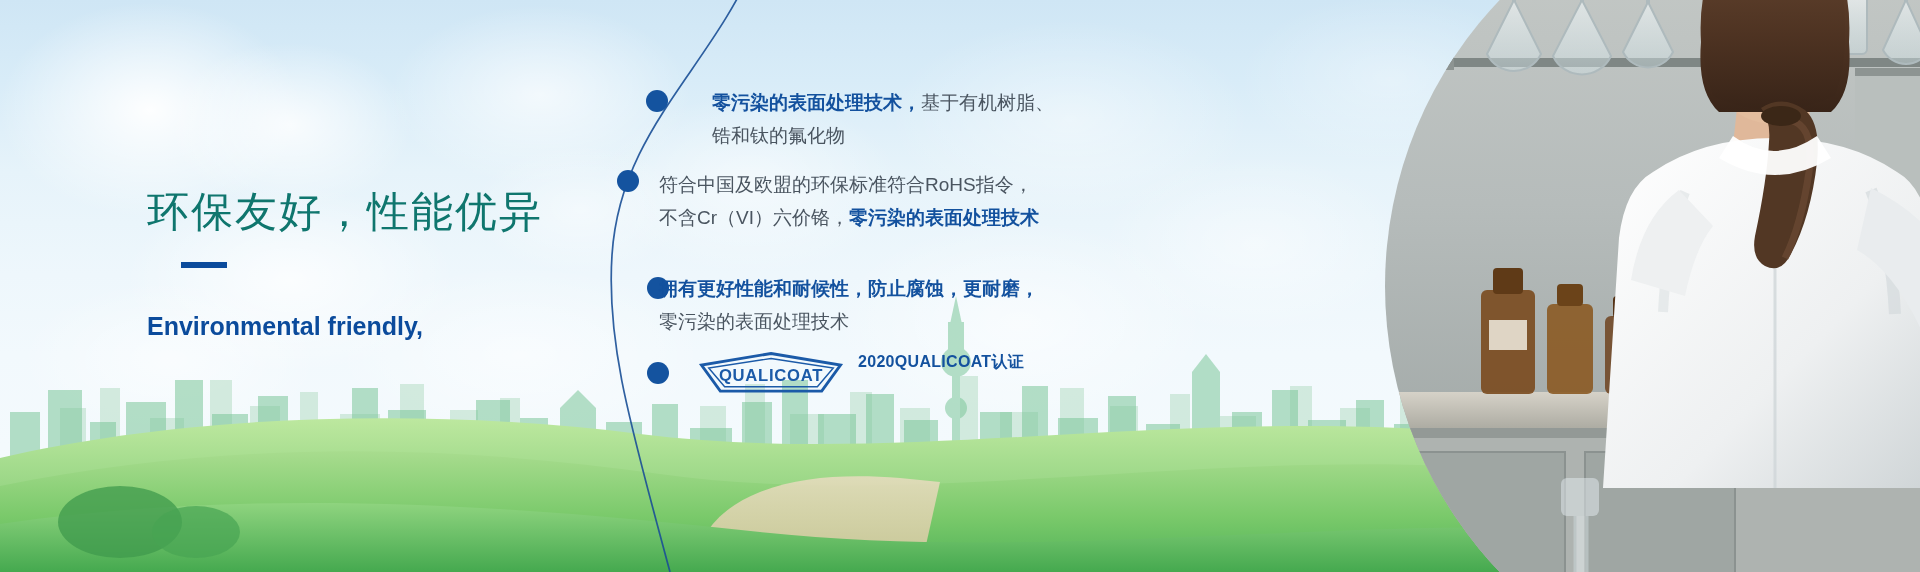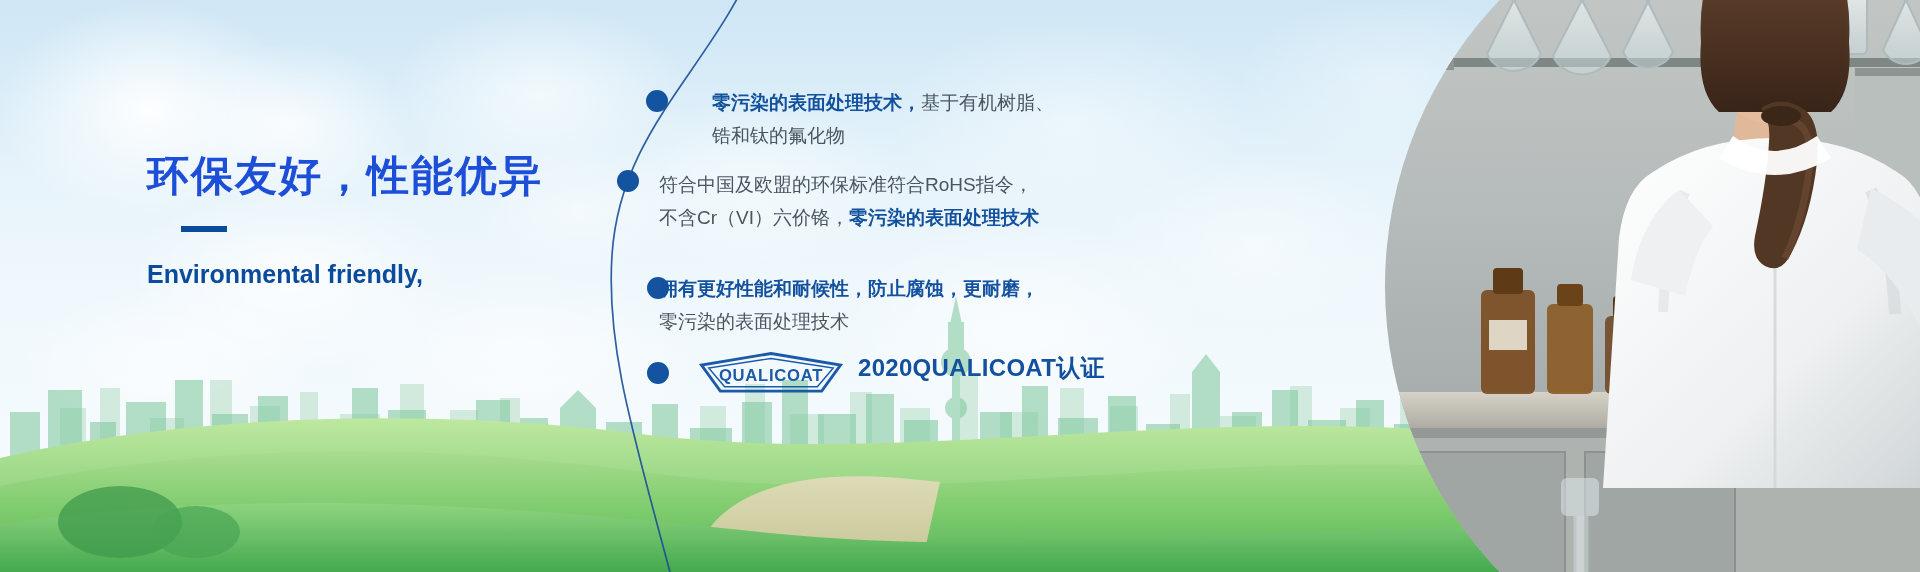--- a/index.html
+++ b/index.html
@@ -50,26 +50,26 @@
   
   .skyline { position:absolute; left:0; bottom:100px; width:1920px; height:210px; opacity:.55; }
   .skyline2 { position:absolute; left:0; bottom:104px; width:1920px; height:180px; opacity:.4; }
 
   
   .grass { position:absolute; left:0; bottom:0; width:1920px; height:190px; }
 
   
   .headline-block { position:absolute; left:147px; top:152px; width:560px; }
   .headline-cn {
-    font-size:42px; font-weight:bold; color:#1d4ed8;
-    letter-spacing:2px; line-height:1.15; white-space:nowrap;
+    font-size:42px; font-weight:normal; color:#0f766e;
+    letter-spacing:2px; line-height:1.15; white-space:nowrap;margin-top:36px;
   }
   .divider { width:46px; height:6px; background:#0b4b9c; margin:26px 0 0 34px; }
   .headline-en {
-    margin-top:26px; font-size:25px; font-weight:bold;
+    margin-top:42px; font-size:25px; font-weight:bold;
     color:#0b4b9c; line-height:1.35; margin-left:0;
   }
 
   
   .curve-svg { position:absolute; left:560px; top:0; width:240px; height:572px; }
 
   .bullets { position:absolute; left:0; top:0; width:1920px; height:572px;border-radius:27px; }
   .dot {
     position:absolute; width:22px; height:22px; border-radius:50%;
     background:#14539f;
@@ -84,21 +84,21 @@
   .btext .norm   { color:#4a5560; font-weight:normal; }
 
   .b1 { left:712px; top:86px;  font-size:19px; line-height:33px; }
   .b2 { left:659px; top:168px; font-size:19px; line-height:33px; }
   .b3 { left:659px; top:272px; font-size:19px; line-height:33px; }
 
   
   .qc-row { position:absolute; left:698px; top:352px; display:flex; align-items:flex-start; }
   .qc-logo { width:146px; height:42px; }
   .qc-label {
-    margin-left:14px; font-size:24px; font-weight:bold; color:#13519e;
+    margin-left:14px; font-size:16px; font-weight:bold; color:#13519e;
     letter-spacing:.3px; white-space:nowrap;
   }
 
   
   .photo-wrap {
     position:absolute; right:0; top:0; width:820px; height:572px;
     overflow:hidden;
   }
   .photo-circle {
     position:absolute; left:285px; top:-128px;

